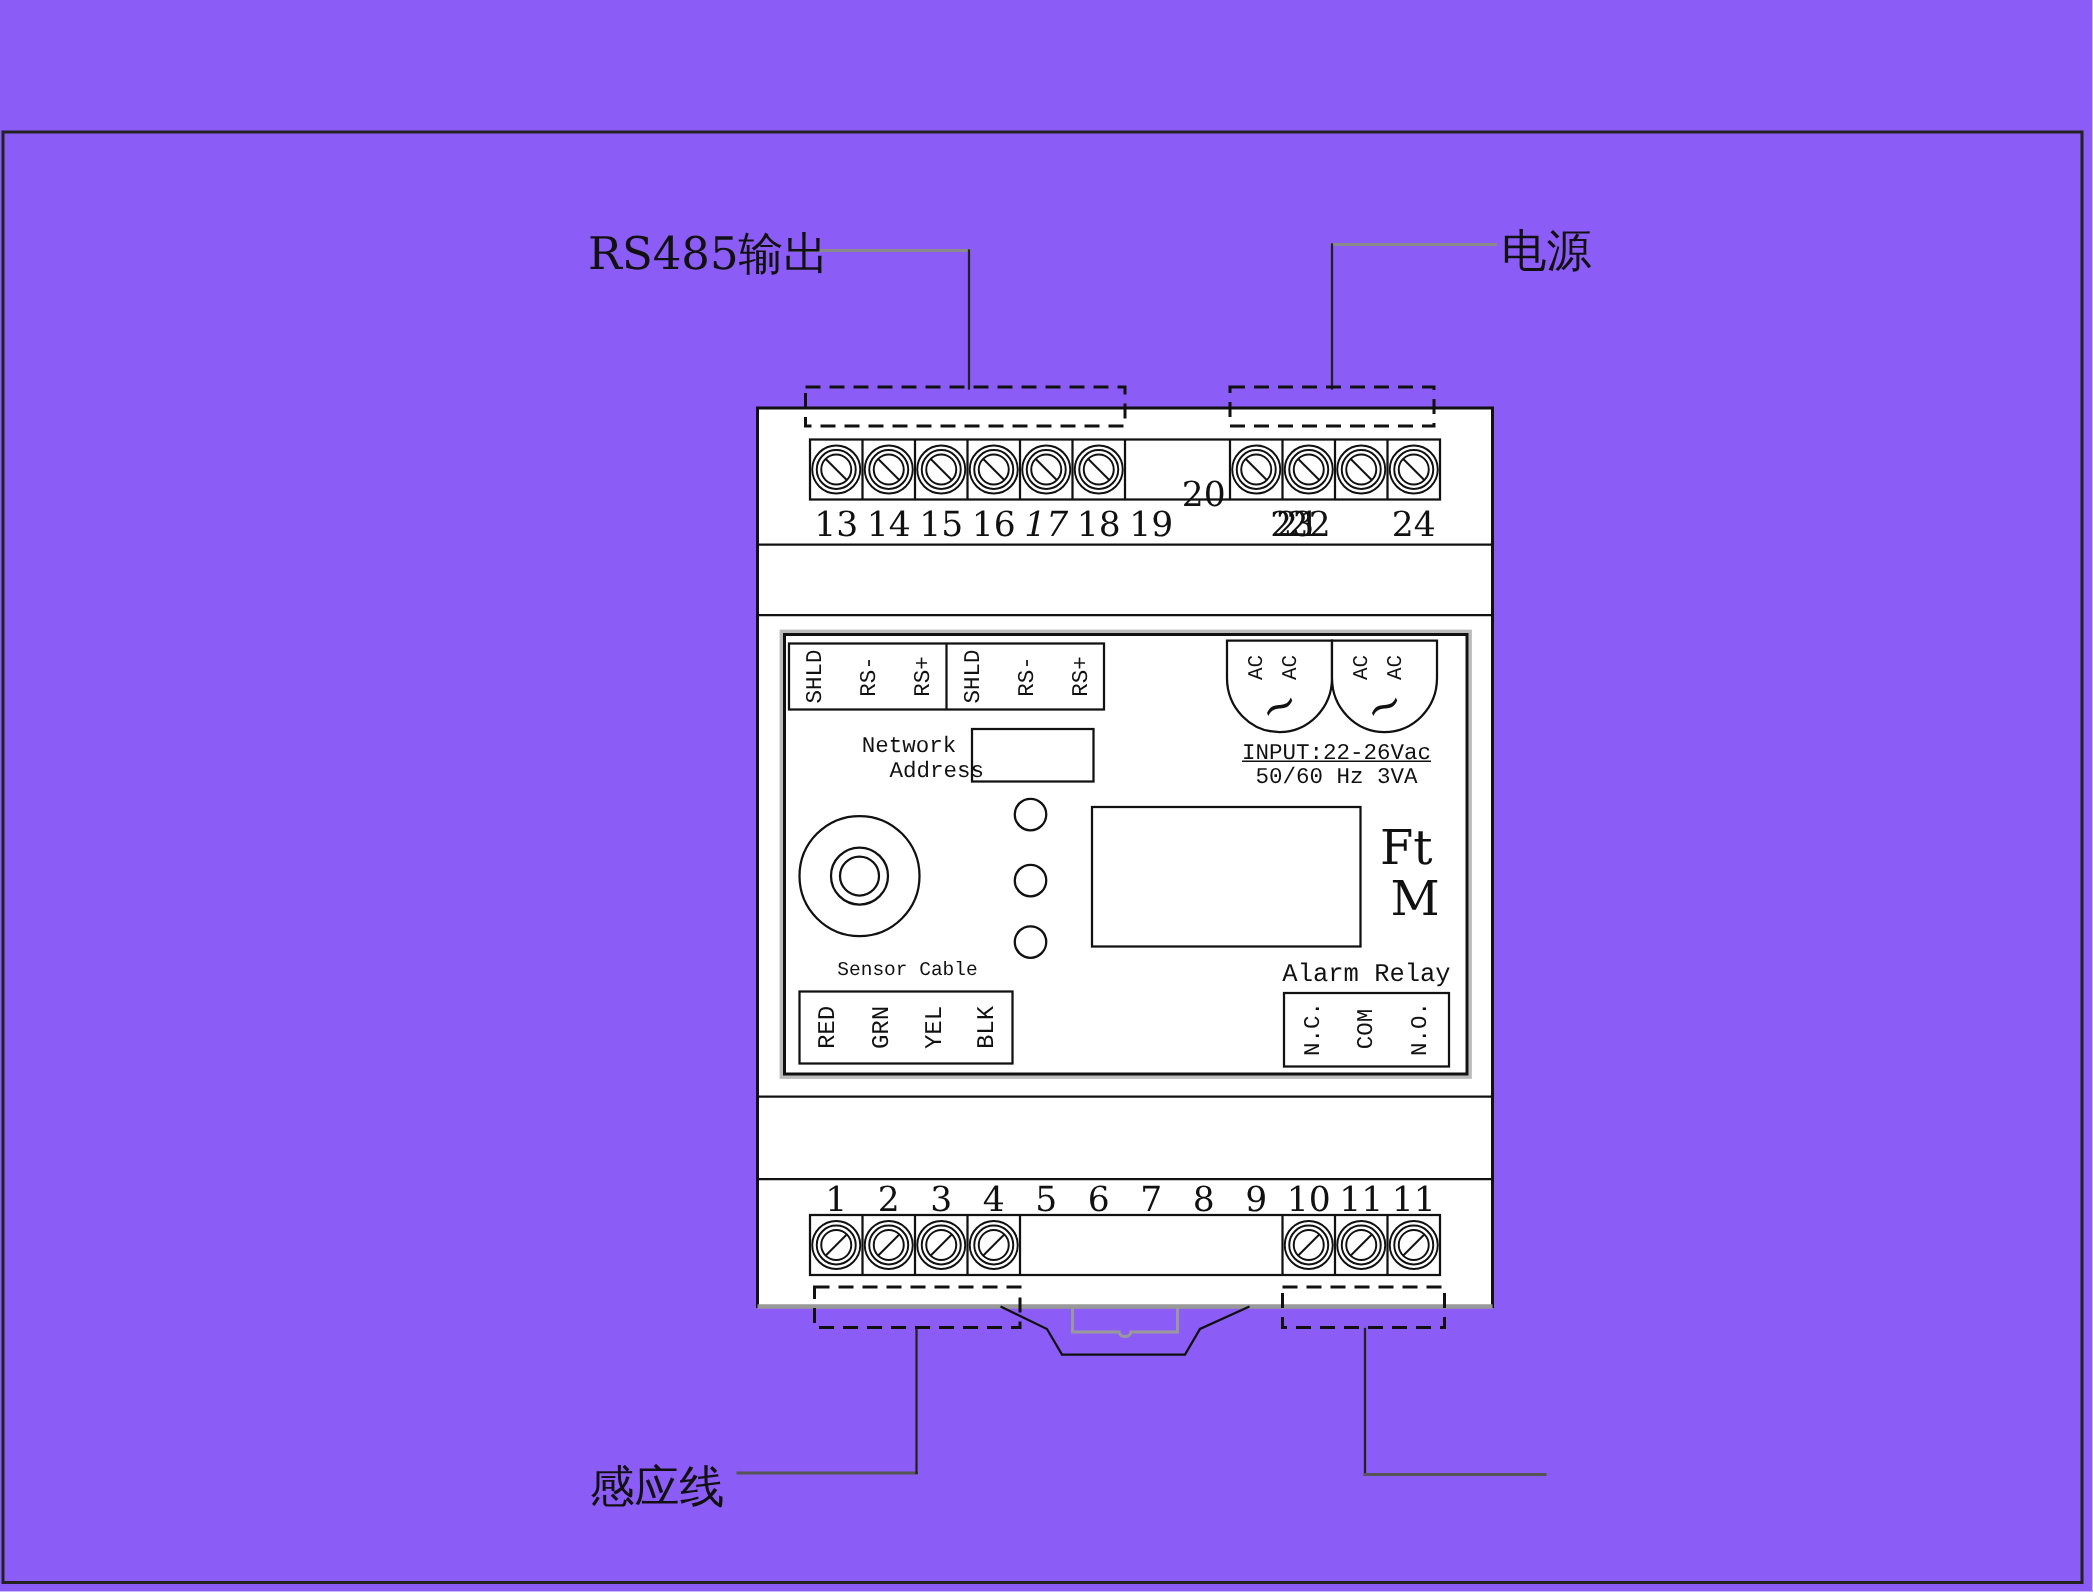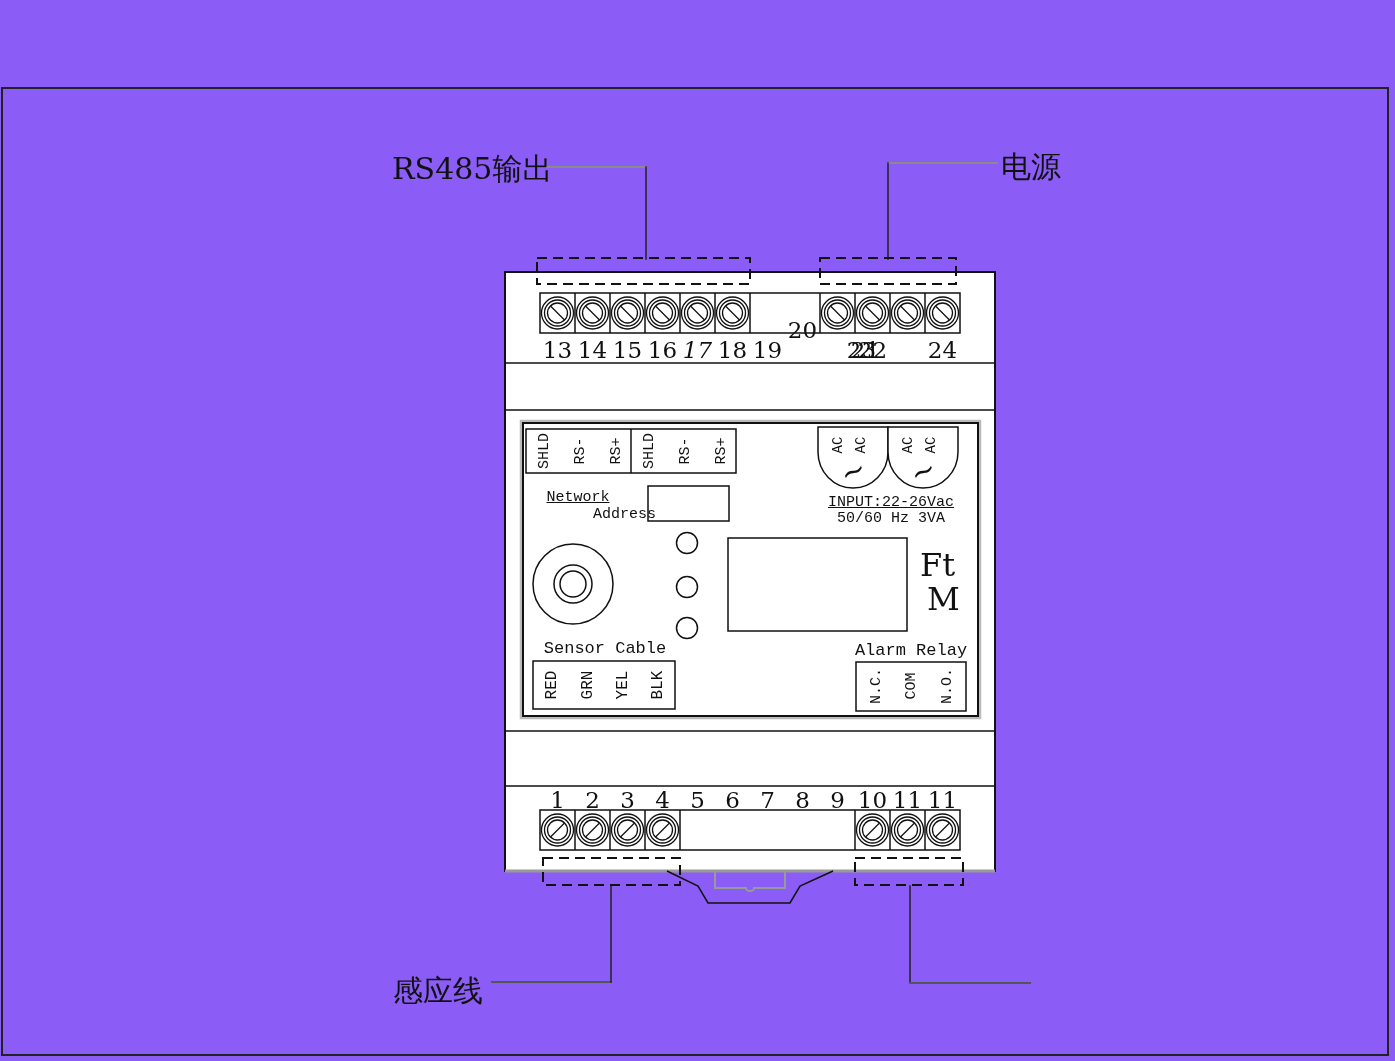--- a/index.html
+++ b/index.html
@@ -183,37 +183,37 @@
   <span class="tnum" style="left:890px; top:787px;">11</span>
   <span class="tnum" style="left:925px; top:787px;">11</span>
 
   <span class="vlabel" style="left:544px; top:451px;">SHLD</span>
   <span class="vlabel" style="left:580px; top:451px;">RS-</span>
   <span class="vlabel" style="left:616px; top:451px;">RS+</span>
   <span class="vlabel" style="left:649px; top:451px;">SHLD</span>
   <span class="vlabel" style="left:685px; top:451px;">RS-</span>
   <span class="vlabel" style="left:721px; top:451px;">RS+</span>
 
-  <div class="mono ctr" style="left:528px; top:489px; width:100px;text-decoration:underline;">Network</div>
+  <div class="mono ctr" style="left:556px; top:489px; width:100px;">Network</div>
   <div class="mono ctr" style="left:556px; top:506px; width:100px;text-align:right;">Address</div>
 
   <span class="vlabel f14" style="left:838px; top:445px;">AC</span>
   <span class="vlabel f14" style="left:861px; top:445px;">AC</span>
   <span class="vlabel f14" style="left:908px; top:445px;">AC</span>
   <span class="vlabel f14" style="left:931px; top:445px;">AC</span>
   <span class="wave" style="left:853px; top:471px;">~</span>
   <span class="wave" style="left:923px; top:471px;">~</span>
 
   <div class="mono ctr" style="left:800px; top:494px; width:182px;text-decoration:underline;">INPUT:22-26Vac</div>
   <div class="mono ctr" style="left:800px; top:510px; width:182px;">50/60 Hz 3VA</div>
 
   <div class="big" style="left:920px; top:546px;">Ft</div>
   <div class="big" style="left:927px; top:580px;">M</div>
 
-  <div class="mono ctr" style="left:530px; top:639px; width:150px; font-size:17px;">Sensor Cable</div>
+  <div class="mono ctr" style="left:530px; top:639px; width:150px; font-size:13px;">Sensor Cable</div>
   <span class="vlabel f16" style="left:552px; top:685px;">RED</span>
   <span class="vlabel f16" style="left:588px; top:685px;">GRN</span>
   <span class="vlabel f16" style="left:623px; top:685px;">YEL</span>
   <span class="vlabel f16" style="left:658px; top:685px;">BLK</span>
 
   <div class="mono ctr" style="left:854px; top:641px; width:114px; font-size:17px;">Alarm Relay</div>
   <span class="vlabel" style="left:876px; top:686px;">N.C.</span>
   <span class="vlabel" style="left:911px; top:686px;">COM</span>
   <span class="vlabel" style="left:947px; top:686px;">N.O.</span>
 

